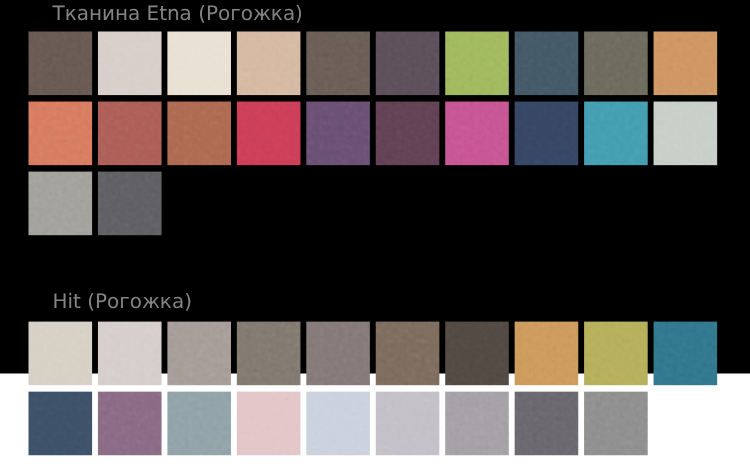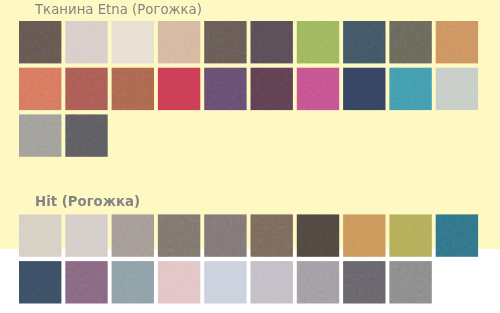--- a/index.html
+++ b/index.html
@@ -11,21 +11,21 @@
   body {
     width: 500px;
     height: 313px;
     overflow: hidden;
     font-family: "DejaVu Sans", sans-serif;
   }
   .page {
     position: relative;
     width: 500px;
     height: 249px;
-    background: #fef9c3;
+    background: #000000;
   }
   .swatch-canvas {
     position: absolute;
     left: 0;
     top: 0;
     width: 500px;
     height: 313px;
     display: block;
   }
   .section-title {
@@ -228,15 +228,15 @@
               <rect x="389.4" y="261.1" width="42.4" height="42.4" fill="#919191"></rect>
               <rect x="389.4" y="261.1" width="42.4" height="42.4" fill="#808080" filter="url(#fabricNoise)" opacity="0.115" style="mix-blend-mode:overlay"></rect>
             </g>
           </g>
         </g>
       </g>
   </svg>
 
   <div id="titles-host">
       <div class="section-title" style="top: 1.8px; left: 35px; color: rgb(132, 132, 132); font-size: 13.3px;">Тканина Etna (Рогожка)</div>
-      <div class="section-title" style="top: 193.8px; left: 35px; color: rgb(132, 132, 132); font-size: 13.3px; font-weight: bold;">Hit (Рогожка)</div>
+      <div class="section-title" style="top: 193.8px; left: 35px; color: rgb(132, 132, 132); font-size: 13.3px;">Hit (Рогожка)</div>
     </div>
 </div>
 
 </body></html>

